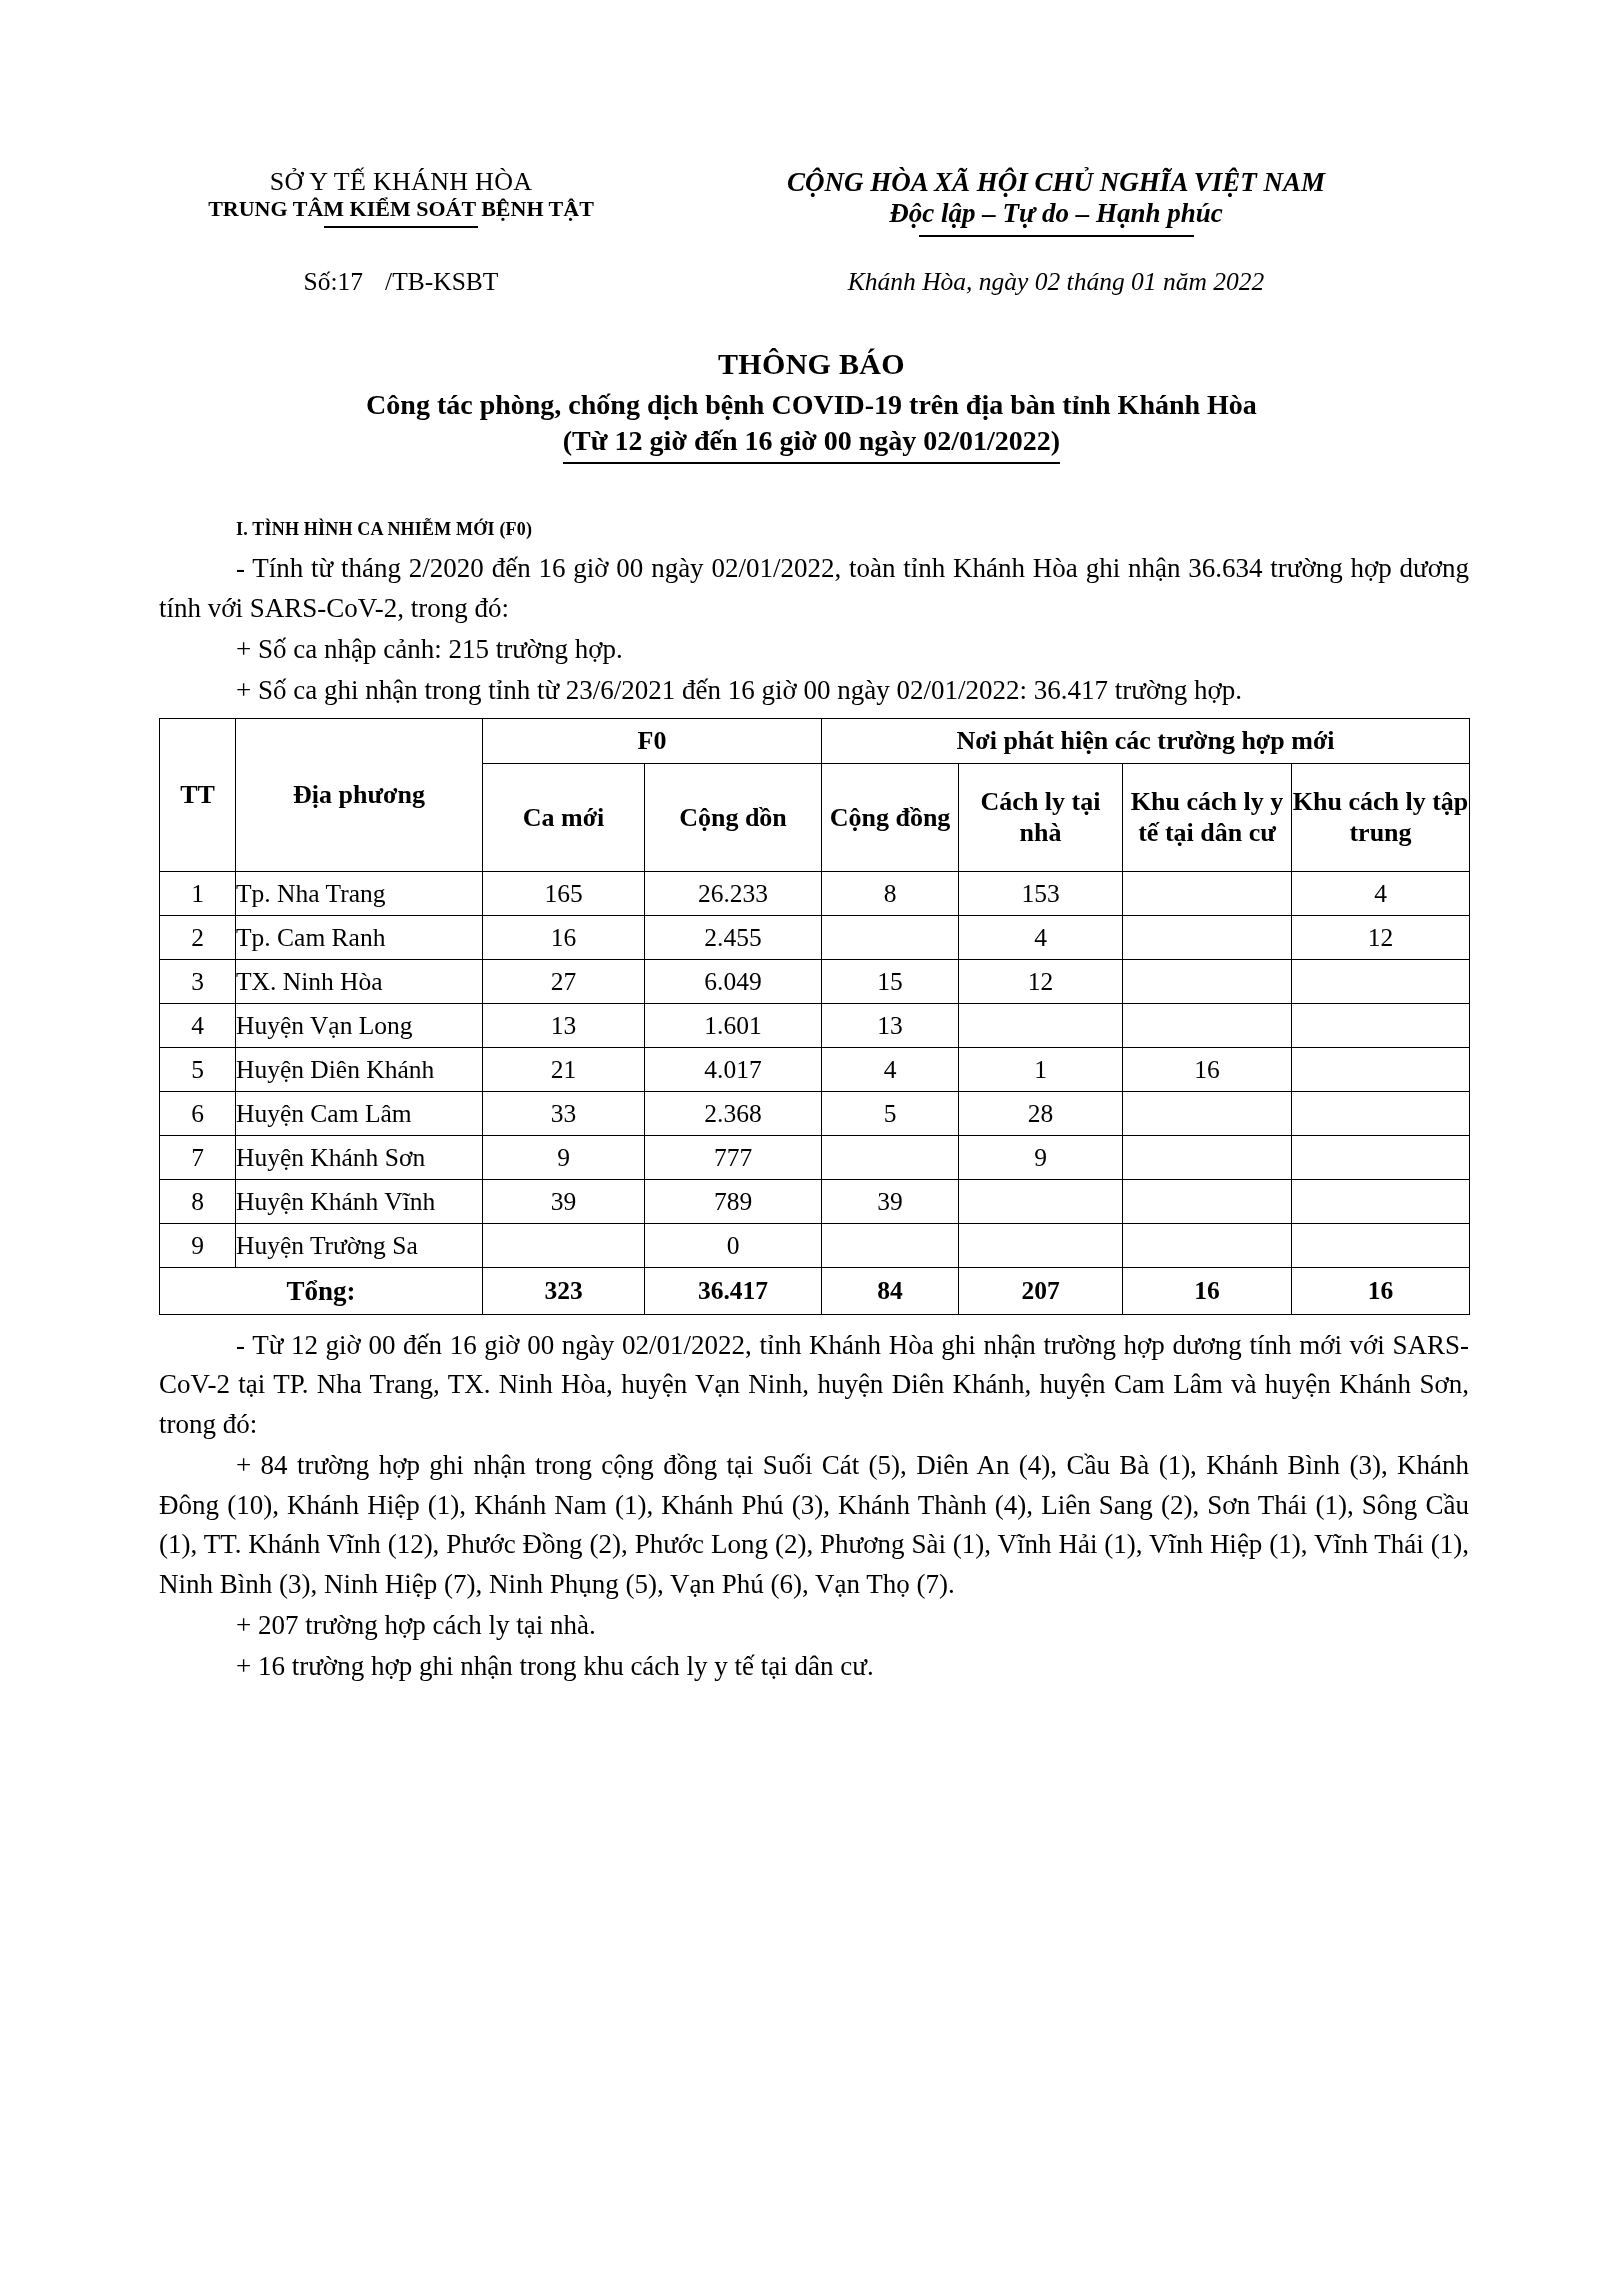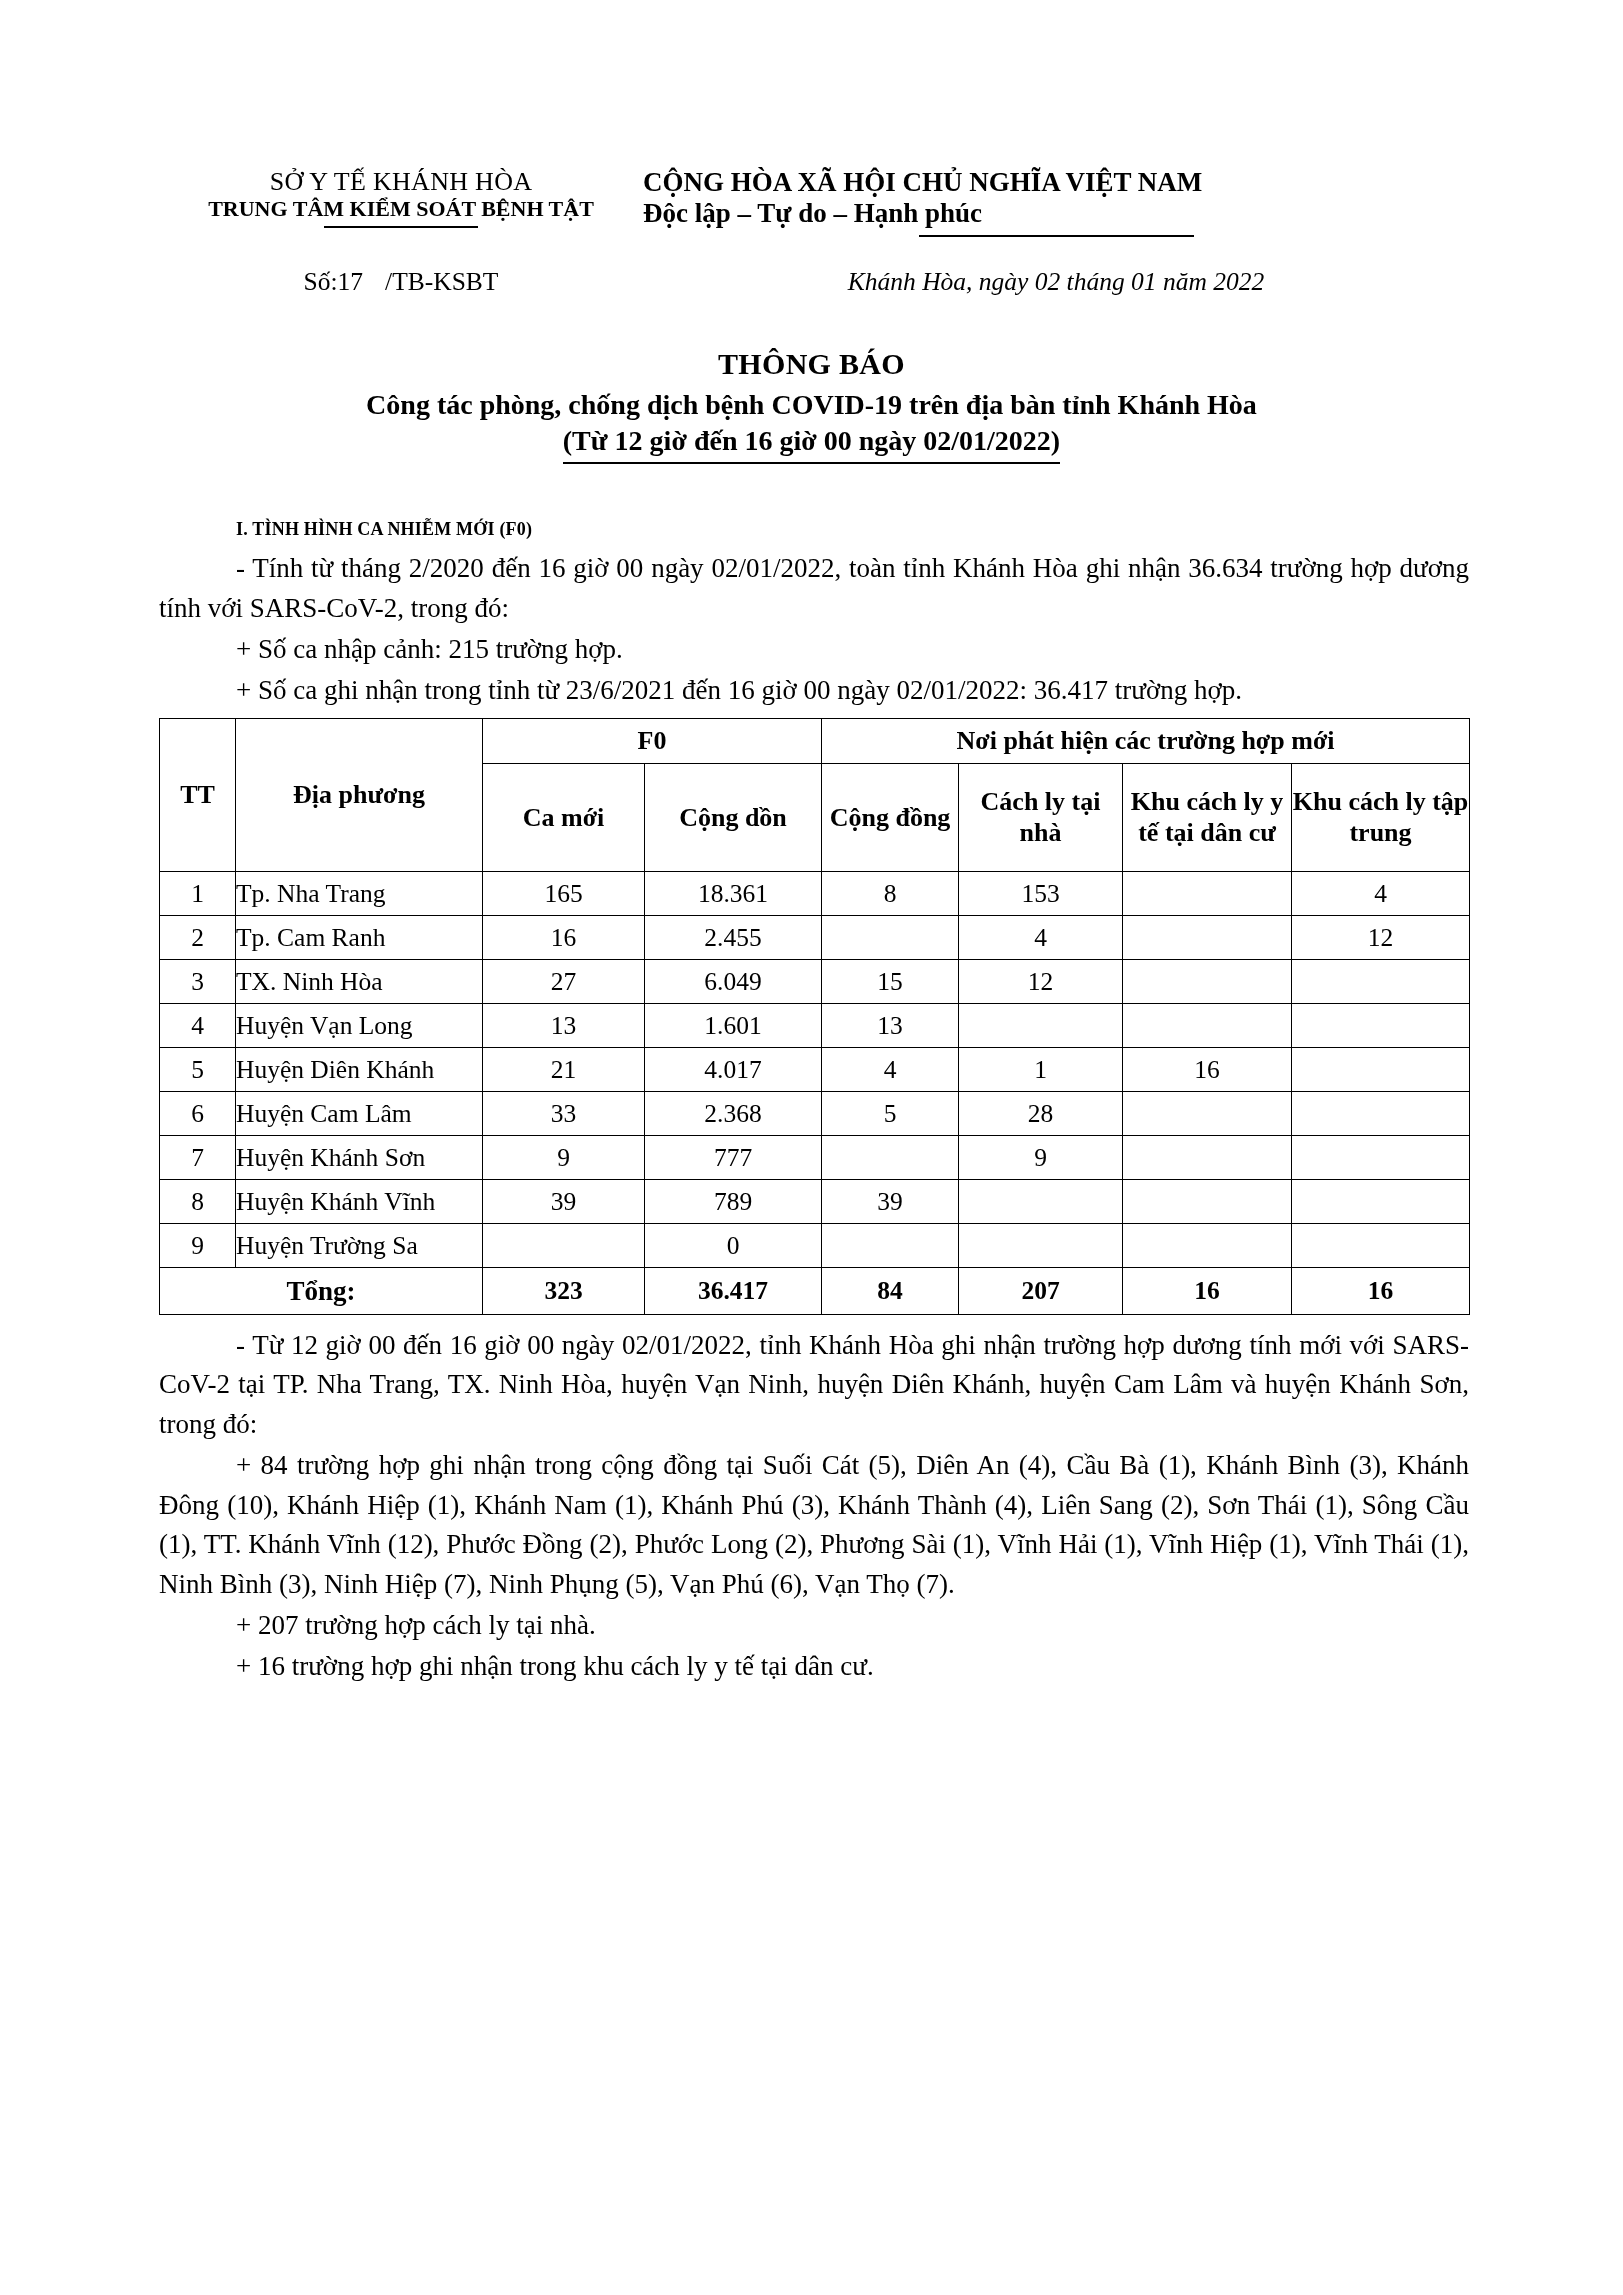--- a/index.html
+++ b/index.html
@@ -31,20 +31,22 @@
     padding-top: 167px;
     padding-left: 159px;
     padding-right: 154px;
   }
   .lh-left {
     width: 484px;
     text-align: center;
   }
   .lh-right {
     flex: 1;
+    text-align: center;
+    font-style: italic;
   }
   .org-line1 {
     font-size: 26px;
     letter-spacing: 0.3px;
     line-height: 1.12;
     white-space: nowrap;
   }
   .org-line2 {
     font-size: 22px;
     font-weight: bold;
@@ -269,21 +271,21 @@
           <th class="th-sub">Cách ly tại nhà</th>
           <th class="th-sub">Khu cách ly y tế tại dân cư</th>
           <th class="th-sub">Khu cách ly tập trung</th>
         </tr>
       </thead>
       <tbody>
         <tr>
           <td class="c-idx">1</td>
           <td class="c-name">Tp. Nha Trang</td>
           <td class="c-num">165</td>
-          <td class="c-num">18.361</td>
+          <td class="c-num">26.233</td>
           <td class="c-num">8</td>
           <td class="c-num">153</td>
           <td class="c-num"></td>
           <td class="c-num">4</td>
         </tr>
         <tr>
           <td class="c-idx">2</td>
           <td class="c-name">Tp. Cam Ranh</td>
           <td class="c-num">16</td>
           <td class="c-num">2.455</td>

